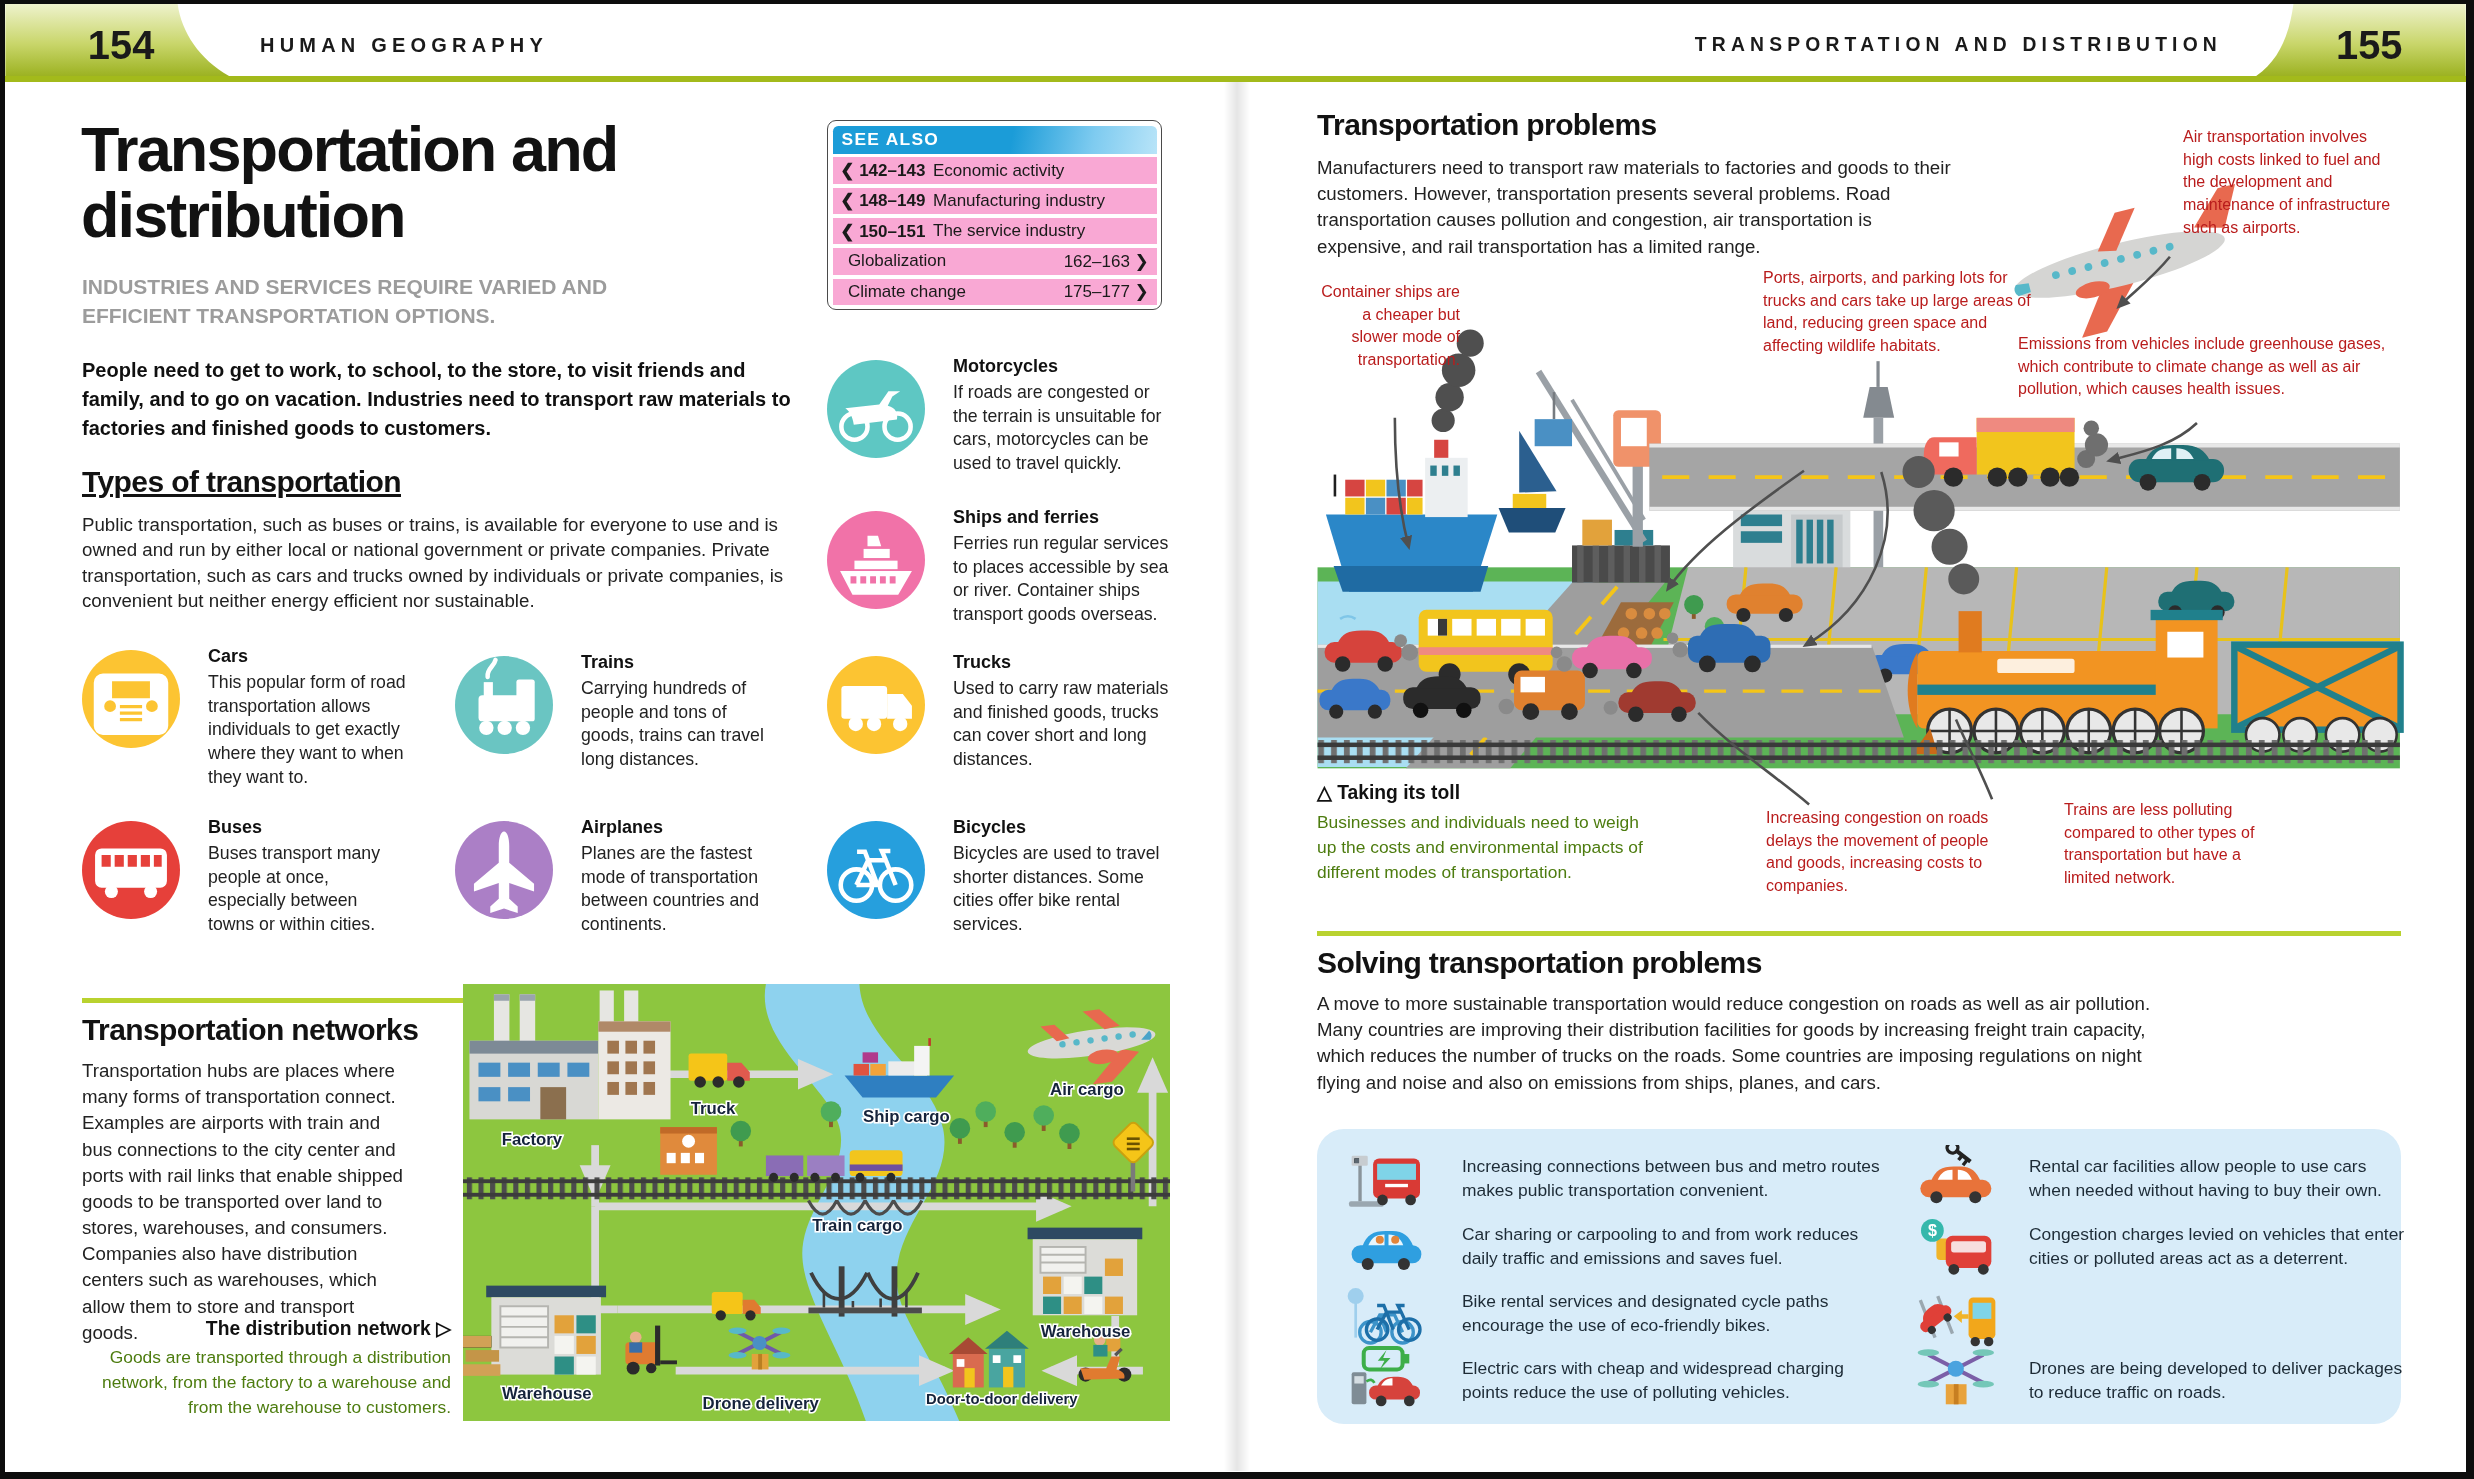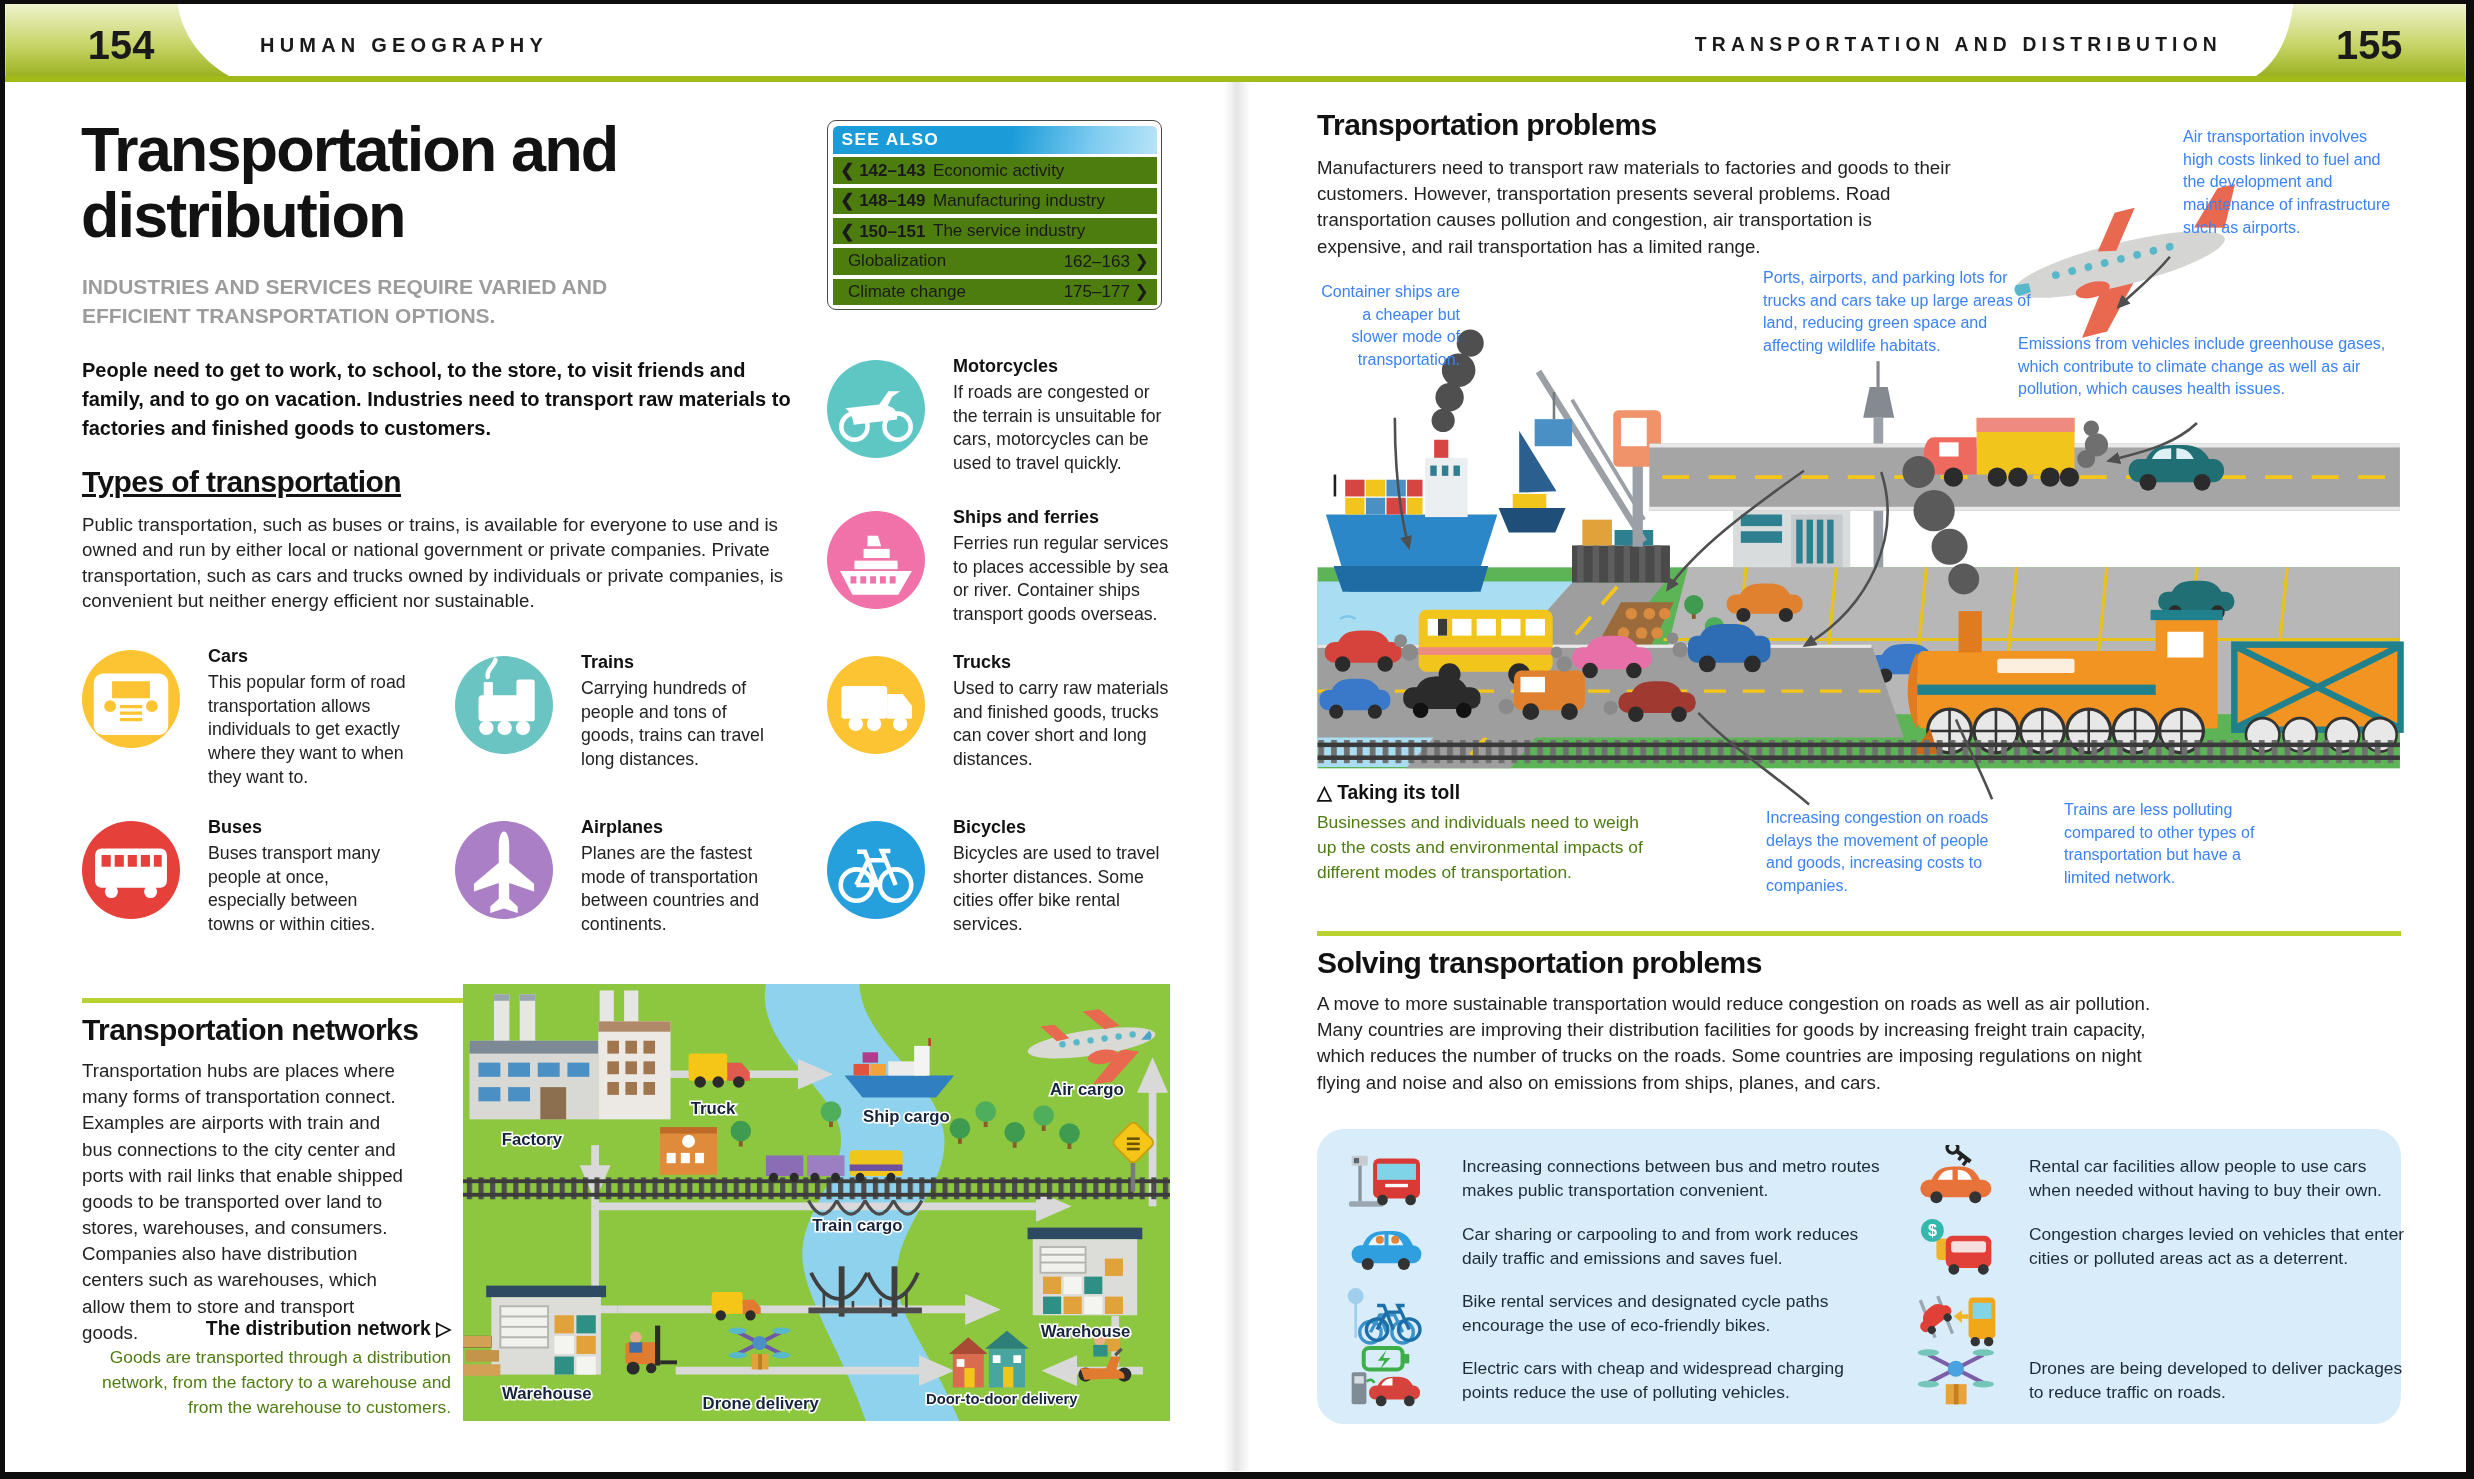--- a/index.html
+++ b/index.html
@@ -16,33 +16,33 @@
   
   .page-title{font-weight:bold;font-size:63px;line-height:1.04;letter-spacing:-1.9px;color:#121212;}
   .standfirst{font-weight:bold;font-size:21px;line-height:1.36;color:#9c9c9c;}
   .intro{font-weight:bold;font-size:20px;line-height:1.45;color:#101010;}
   h2.sec{font-weight:bold;font-size:30px;letter-spacing:-0.6px;color:#121212;margin:0;}
   .body{font-size:18.7px;line-height:1.36;color:#222;}
   
   .seealso{border:1.9px solid #4a4a4a;border-radius:9px;background:#fff;padding:4.5px;box-sizing:border-box;}
   .sa-head{height:28px;border-radius:5.2px 5.2px 0 0;background:linear-gradient(100deg,#1b9cd8 55%,#7ecbf0 80%,#b8e4f8 100%);
            color:#fff;font-weight:bold;font-size:17.4px;letter-spacing:1.3px;display:flex;align-items:center;padding-left:9px;}
-  .sa-row{height:26.4px;background:#4d7c0f;margin-top:3.9px;display:flex;align-items:center;
+  .sa-row{height:26.4px;background:#f9a8d4;margin-top:3.9px;display:flex;align-items:center;
           font-size:17px;padding:0 7.7px;color:#1a1a1a;}
   .sa-left{font-weight:bold;margin-right:7.7px;white-space:pre;}
   .sa-right{font-weight:normal;margin-left:auto;white-space:pre;}
   
   .type-item{position:absolute;}
   .type-icon{position:absolute;left:0;top:3.9px;width:98px;height:98px;border-radius:50%;}
   .type-icon svg{position:absolute;inset:0;fill:#ffffff;}
   .type-text{position:absolute;left:126px;top:0;}
   .type-label{font-weight:bold;font-size:18px;color:#111;margin-bottom:3.9px;}
   .type-desc{font-size:17.7px;line-height:1.34;color:#222;}
   
-  .anno{font-size:16px;line-height:1.42;color:#3b82f6;z-index:5;}
+  .anno{font-size:16px;line-height:1.42;color:#b91c1c;z-index:5;}
   .cap-title{font-weight:bold;font-size:19.3px;color:#111;}
   .cap-body{font-size:17.4px;line-height:1.42;color:#4d7c0f;}
   
   .solutions{background:#d8ecf9;border-radius:27px;}
   .sol-text{font-size:17.4px;line-height:1.38;color:#1d2b36;z-index:5;}
   svg text{font-family:"Liberation Sans",sans-serif;}
   .maplabel{font-weight:bold;font-size:26px;fill:#15233b;paint-order:stroke;stroke:#ffffff;stroke-width:5px;}
 </style>
 </head>
 <body>

